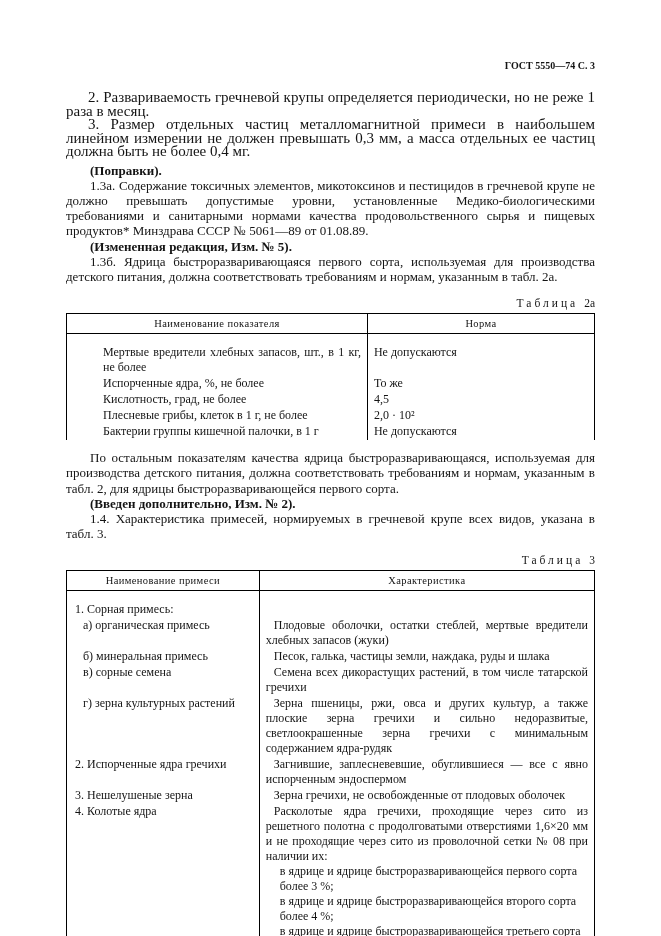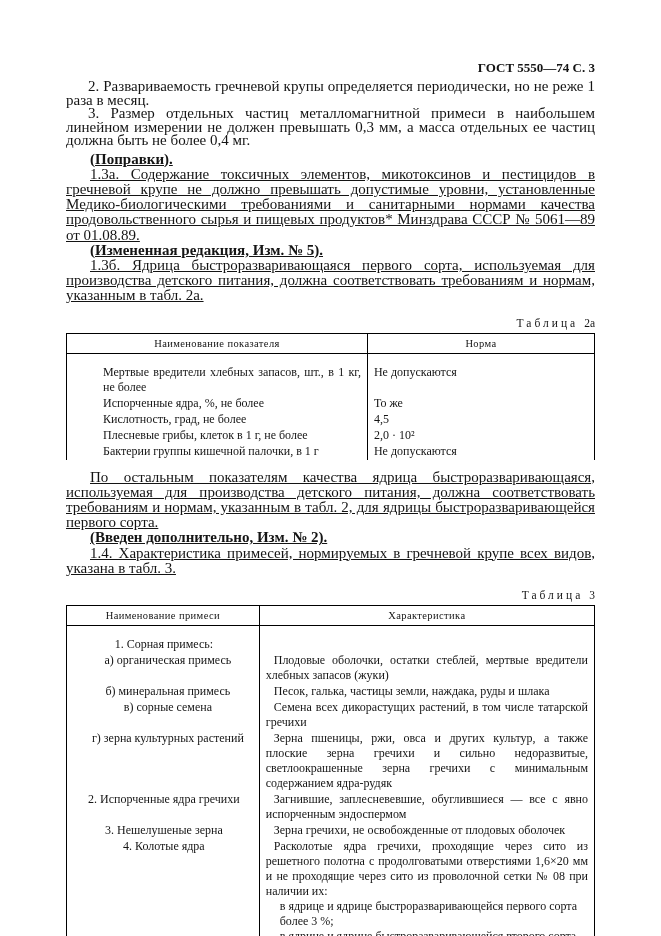--- a/index.html
+++ b/index.html
@@ -9,37 +9,36 @@
     font-family: "Liberation Serif", "DejaVu Serif", serif;
     color: #141414;
     position: relative;
     overflow: hidden;
   }
   .page { padding: 60px 66px 0 66px; }
 
   .doc-header {
     text-align: right;
     font-weight: bold;
-    font-size: 13px;
-    margin-bottom: 4px;
+    font-size: 10px;
+    margin-bottom: 20px;
   }
 
   .note {
     font-size: 15px;
     line-height: 13.5px;
     text-align: justify;
     text-indent: 22px;
   }
 
   .para {
-    font-size: 15px;
+    font-size: 13px;
     line-height: 15.2px;
     text-align: justify;
     text-indent: 24px;
-    text-decoration: underline;
   }
   .bold { font-weight: bold; }
   .mt4 { margin-top: 4px; }
   .mt10 { margin-top: 10px; }
 
   .table-caption {
     text-align: right;
     font-size: 11.5px;
     margin: 13px 0 4px 0;
   }
@@ -67,21 +66,21 @@
     vertical-align: top;
     padding: 0 6px 1px 6px;
     line-height: 15px;
   }
   table.doc-table td:first-child { border-right: 1px solid #000; }
   table.doc-table tbody tr:first-child td { padding-top: 11px; }
 
   .t2a td:first-child { padding-left: 36px; text-align: justify; }
   .t2a td.vbottom { vertical-align: bottom; }
 
-  .t3 td:first-child { padding-left: 8px; text-align: center; }
+  .t3 td:first-child { padding-left: 8px; }
   .t3 tr.sub td:first-child { padding-left: 16px; }
   .t3 td .desc { text-align: justify; text-indent: 8px; }
   .t3 td .subline { padding-left: 14px; }
   .t3 tbody tr:last-child td { padding-bottom: 10px; }
 </style>
 </head>
 <body>
 
 <div class="page">
 

